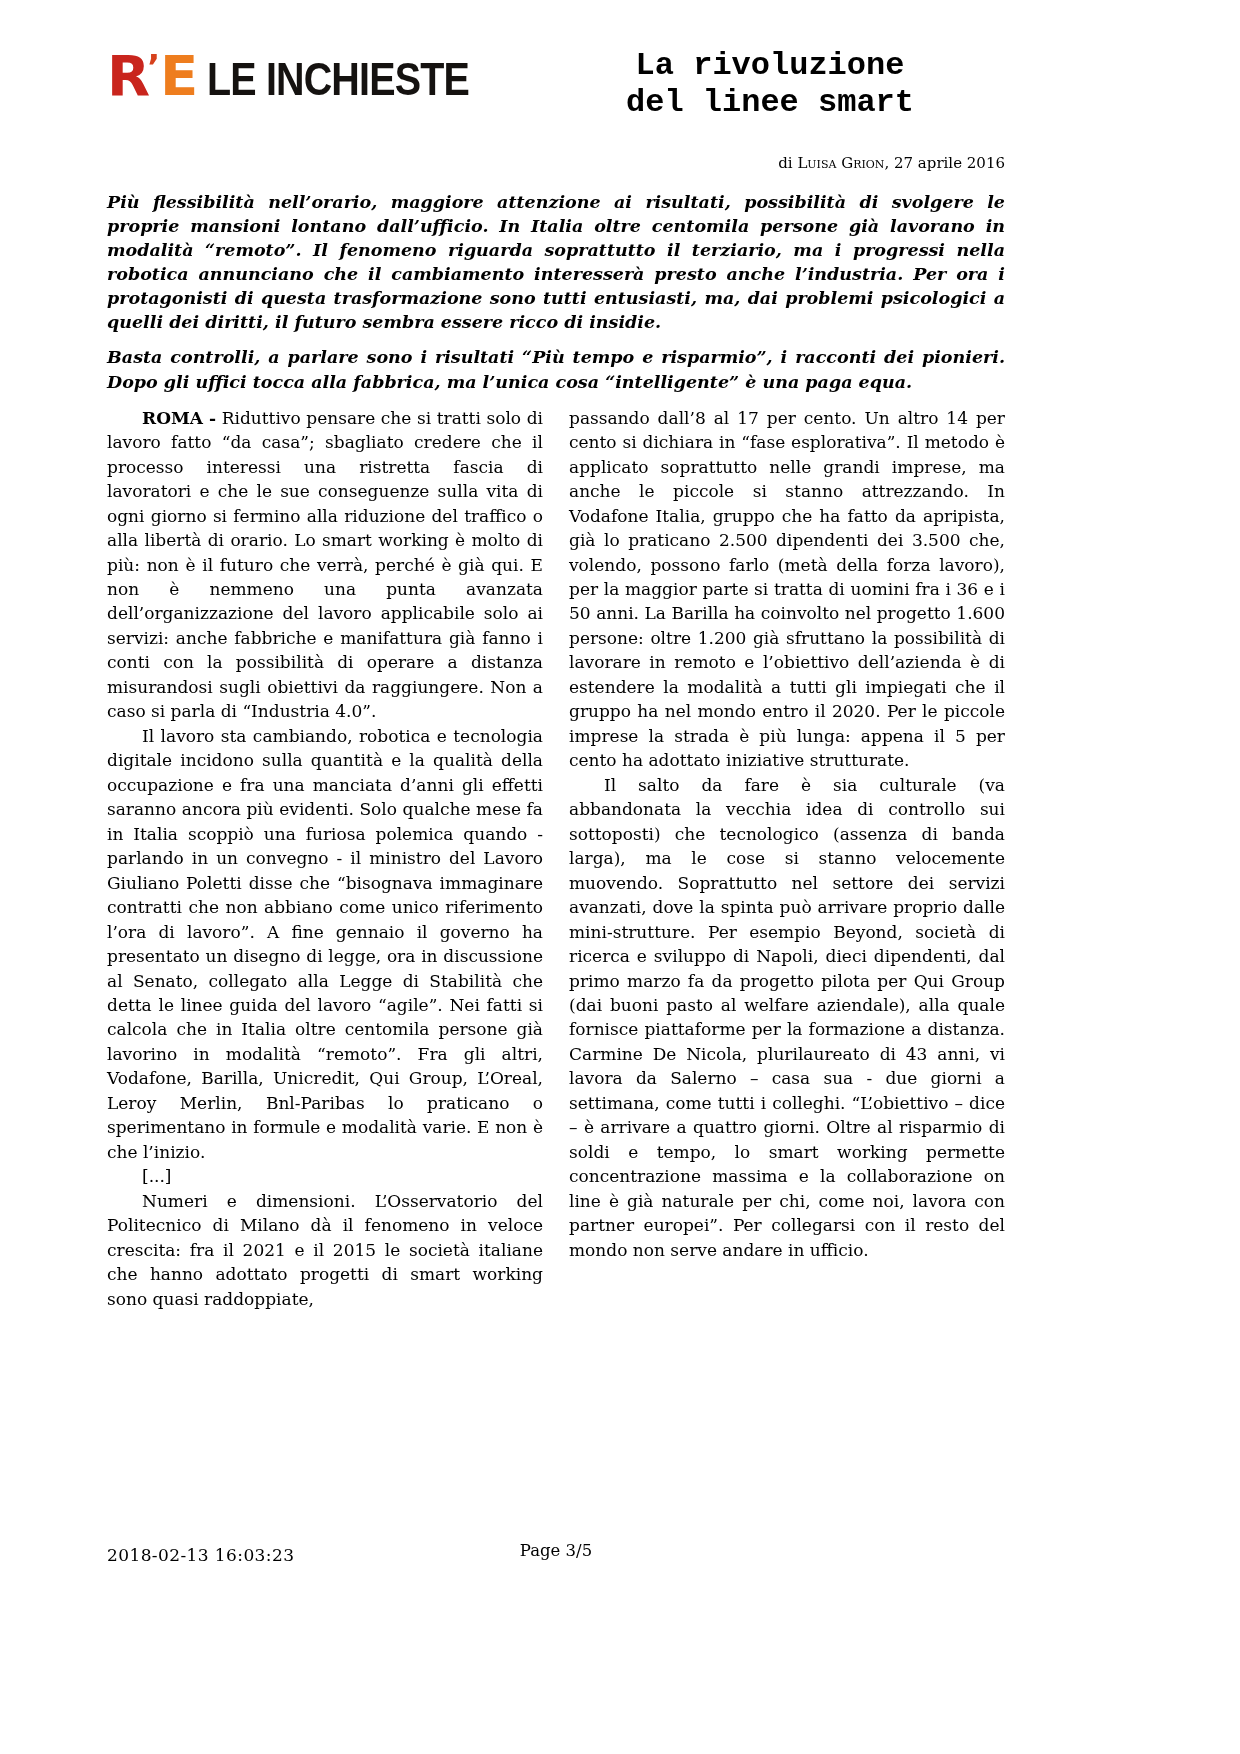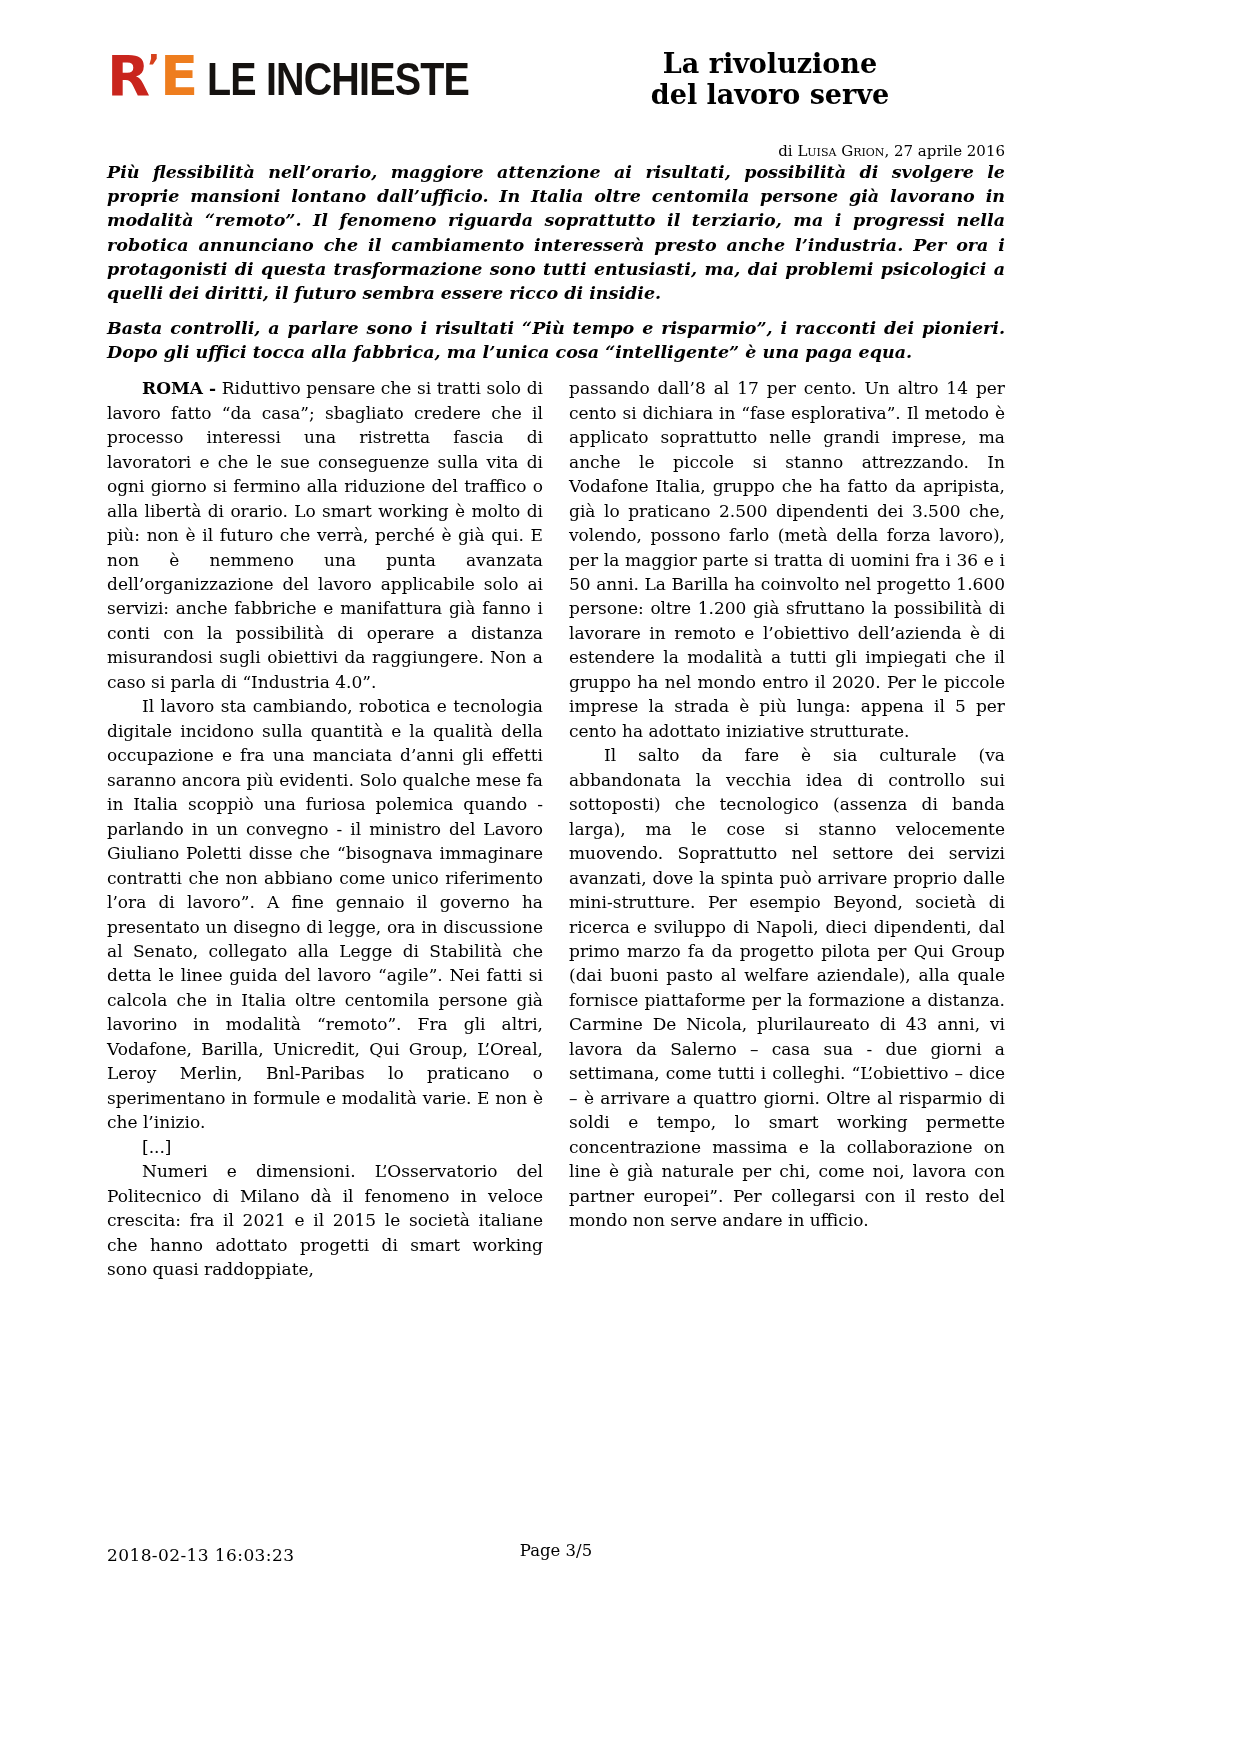--- a/index.html
+++ b/index.html
@@ -42,31 +42,33 @@
     transform-origin: left bottom;
     margin-left: 12px;
   }
   .title-block {
     width: 470px;
     margin-left: auto;
     text-align: center;
   }
   .title-block h1 {
     margin: 0;
-    font-size: 27px;
+    font-size: 32px;
     line-height: 1.15;
     font-weight: bold;
+    font-family: Liberation Mono, monospace;
   }
   .byline {
     margin-top: 32px;
     text-align: right;
     font-size: 15px;
   }
   .smallcaps { font-variant: small-caps; }
   .lede {
+    margin-top: 18px;
     font-size: 17.5px;
     font-weight: bold;
     font-style: italic;
     line-height: 1.38;
     text-align: justify;
     hyphens: auto;
   }
   .lede p { margin: 0 0 11px 0; }
   .columns {
     display: flex;
@@ -102,21 +104,21 @@
 </style>
 </head>
 <body>
 
 <div class="page">
   <div class="content">
 
     <header>
       <div class="logo-re"><span class="logo-r">R</span><span class="logo-apos">’</span><span class="logo-e">E</span><span class="masthead">LE INCHIESTE</span></div>
       <div class="title-block">
-        <h1><span>La rivoluzione</span><br><span>del lavoro serve</span></h1>
+        <h1><span>La rivoluzione</span><br><span>del linee smart</span></h1>
       </div>
     </header>
 
     <div class="byline"><span>di </span><span class="smallcaps">Luisa Grion</span><span>, 27 aprile 2016</span></div>
 
     <div class="lede">
       <p>Più flessibilità nell’orario, maggiore attenzione ai risultati, possibilità di svolgere le proprie mansioni lontano dall’ufficio. In Italia oltre centomila persone già lavorano in modalità “remoto”. Il fenomeno riguarda soprattutto il terziario, ma i progressi nella robotica annunciano che il cambiamento interesserà presto anche l’industria. Per ora i protagonisti di questa trasformazione sono tutti entusiasti, ma, dai problemi psicologici a quelli dei diritti, il futuro sembra essere ricco di insidie.</p>
       <p>Basta controlli, a parlare sono i risultati “Più tempo e risparmio”, i racconti dei pionieri. Dopo gli uffici tocca alla fabbrica, ma l’unica cosa “intelligente” è una paga equa.</p>
     </div>
 

